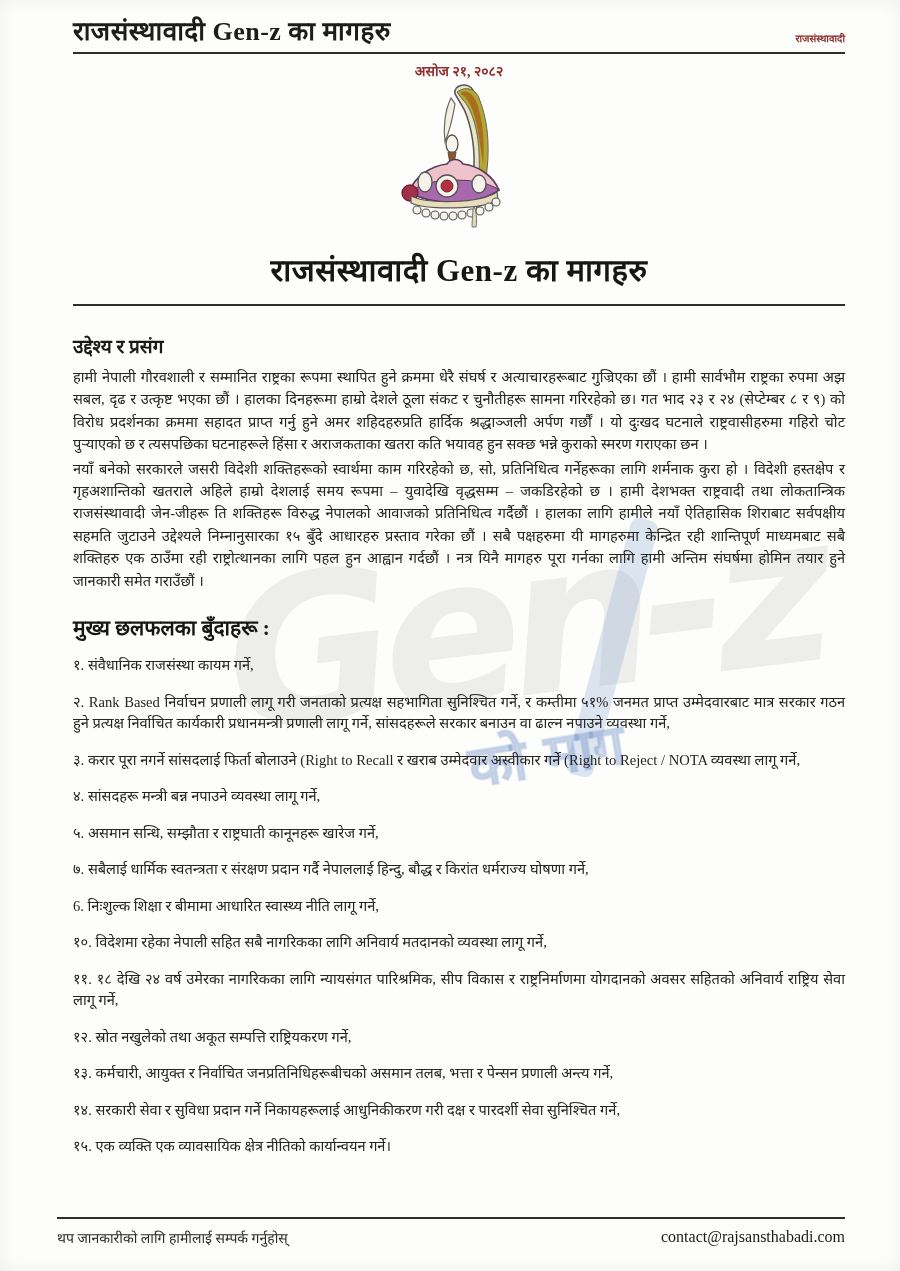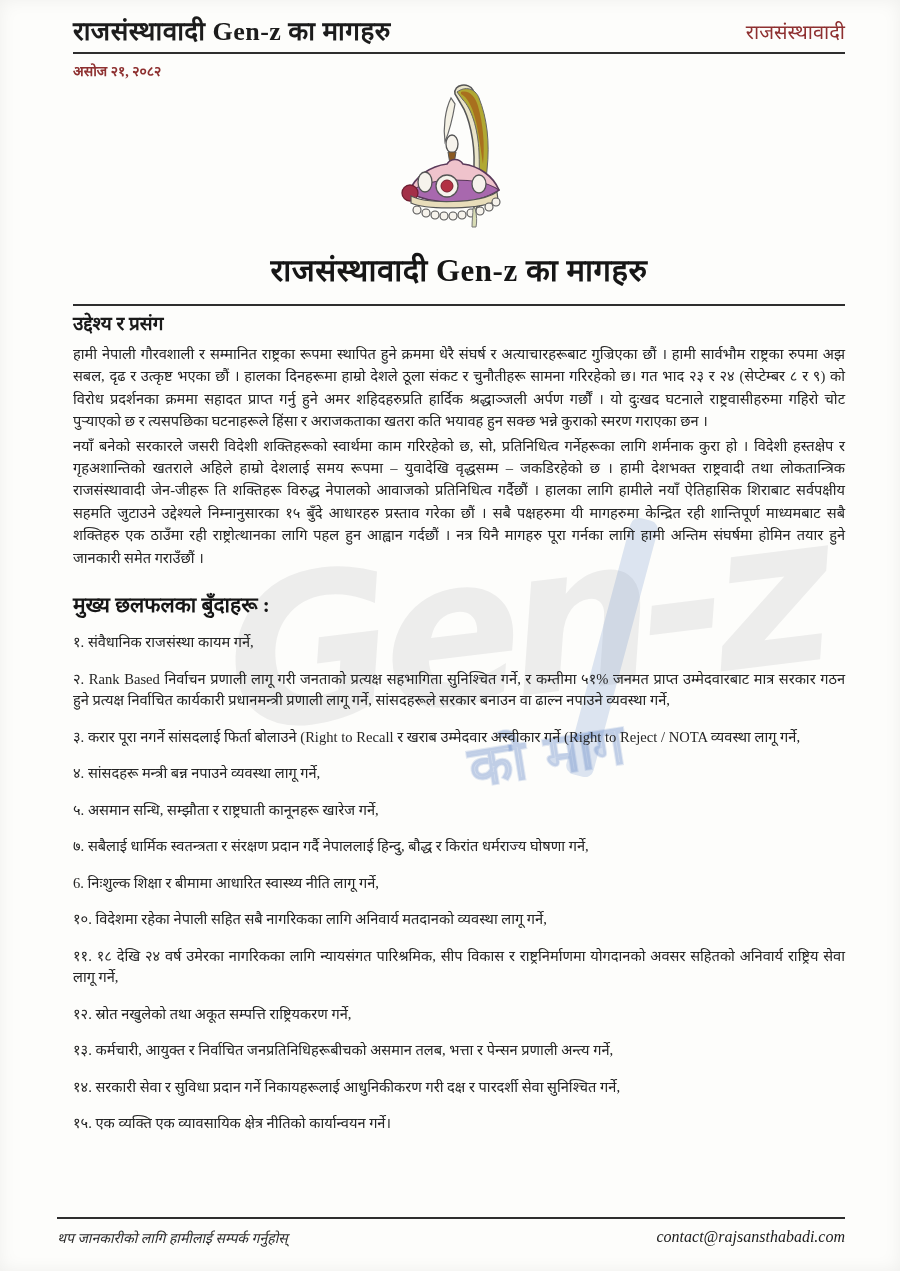--- a/index.html
+++ b/index.html
@@ -35,44 +35,44 @@
     font-size:56px;font-weight:bold;
     color:rgba(105,140,200,0.28);
     transform:rotate(-9deg);
     -webkit-text-stroke:2px rgba(105,140,200,0.18);
     white-space:nowrap;
   }
   
   .content{position:absolute;left:73px;right:55px;top:0;z-index:1;color:#222;}
   .topbar{display:flex;justify-content:space-between;align-items:flex-end;margin-top:12px;}
   .top-title{font-size:26px;font-weight:bold;color:#1c1c1c;letter-spacing:0.5px;}
-  .top-org{font-size:20px;font-weight:normal;color:#8e3030;padding-bottom:3px;}
+  .top-org{font-size:10px;font-weight:bold;color:#8e3030;padding-bottom:3px;}
   .rule{border:none;border-top:2.5px solid #2e2e2e;margin:4px 0 0 0;}
   .rule.thin{border-top-width:2px;}
-  .dateline{text-align:left;font-size:14px;font-weight:bold;color:#8e3030;margin-top:7px;}
+  .dateline{text-align:center;font-size:14px;font-weight:bold;color:#8e3030;margin-top:7px;}
   .logo-wrap{text-align:center;margin-top:0px;height:150px;}
   .main-title{
     text-align:center;font-size:31px;font-weight:bold;color:#161616;
     margin:18px 0 0 0;letter-spacing:0.5px;
   }
   .title-rule{margin-top:14px;}
-  .sec-heading{font-size:19px;font-weight:bold;margin:4px 0 0 0;color:#1a1a1a;}
+  .sec-heading{font-size:19px;font-weight:bold;margin:27px 0 0 0;color:#1a1a1a;}
   .para{
     font-size:14.6px;line-height:22.4px;text-align:justify;
     margin:7px 0 0 0;color:#242424;
   }
   .para.second{margin-top:2px;}
   .list-heading{font-size:21px;font-weight:bold;margin:21px 0 0 0;color:#161616;}
   .demand{
     font-size:14.6px;line-height:21.5px;text-align:justify;
     margin:15px 0 0 0;color:#242424;
   }
   .demand.first{margin-top:14px;}
   
-  .footer{position:absolute;left:57px;right:55px;bottom:24px;z-index:1;font-style:italic;}
+  .footer{position:absolute;left:57px;right:55px;bottom:24px;z-index:1;}
   .footer-row{display:flex;justify-content:space-between;align-items:flex-start;margin-top:9px;}
   .footer-left{font-size:14px;color:#2a2a2a;}
   .footer-right{font-size:16px;color:#1a1a1a;font-family:"Liberation Serif",serif;margin-left:44px;}
 </style>
 </head>
 <body>
 
 <div class="page">
 
   <div class="wm-layer">

